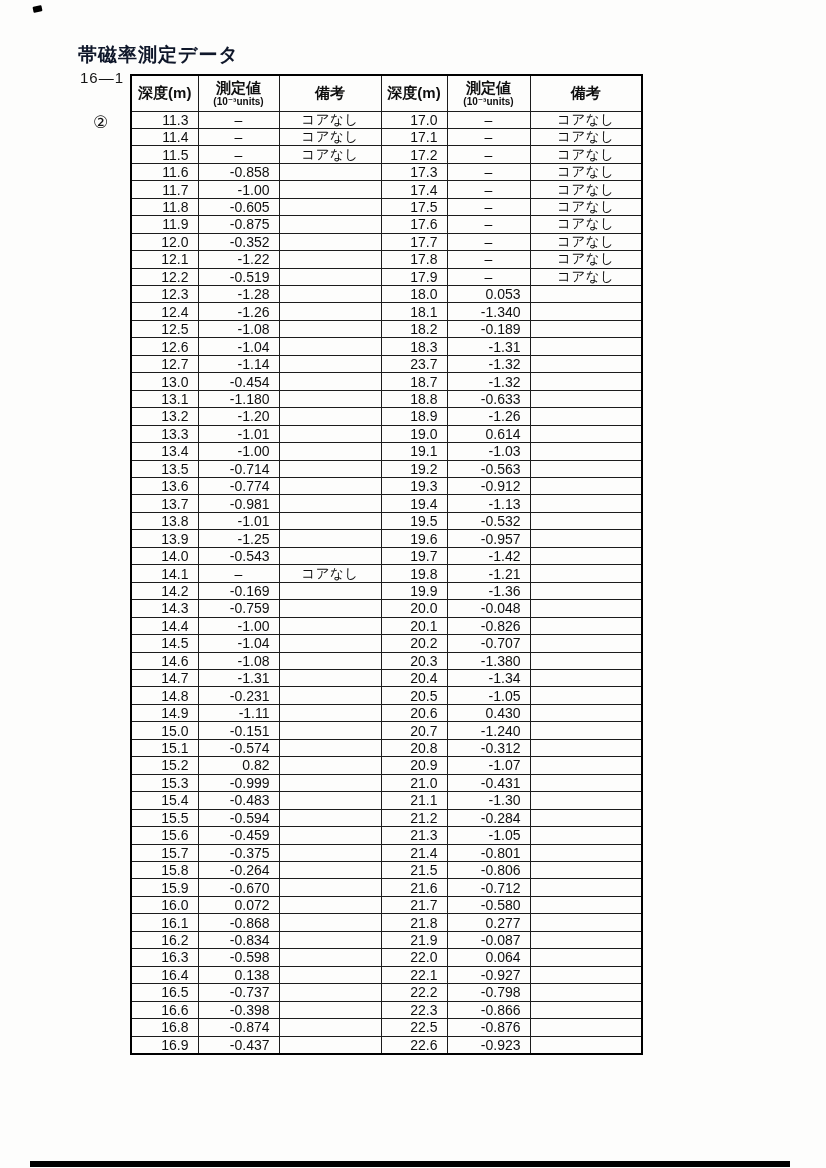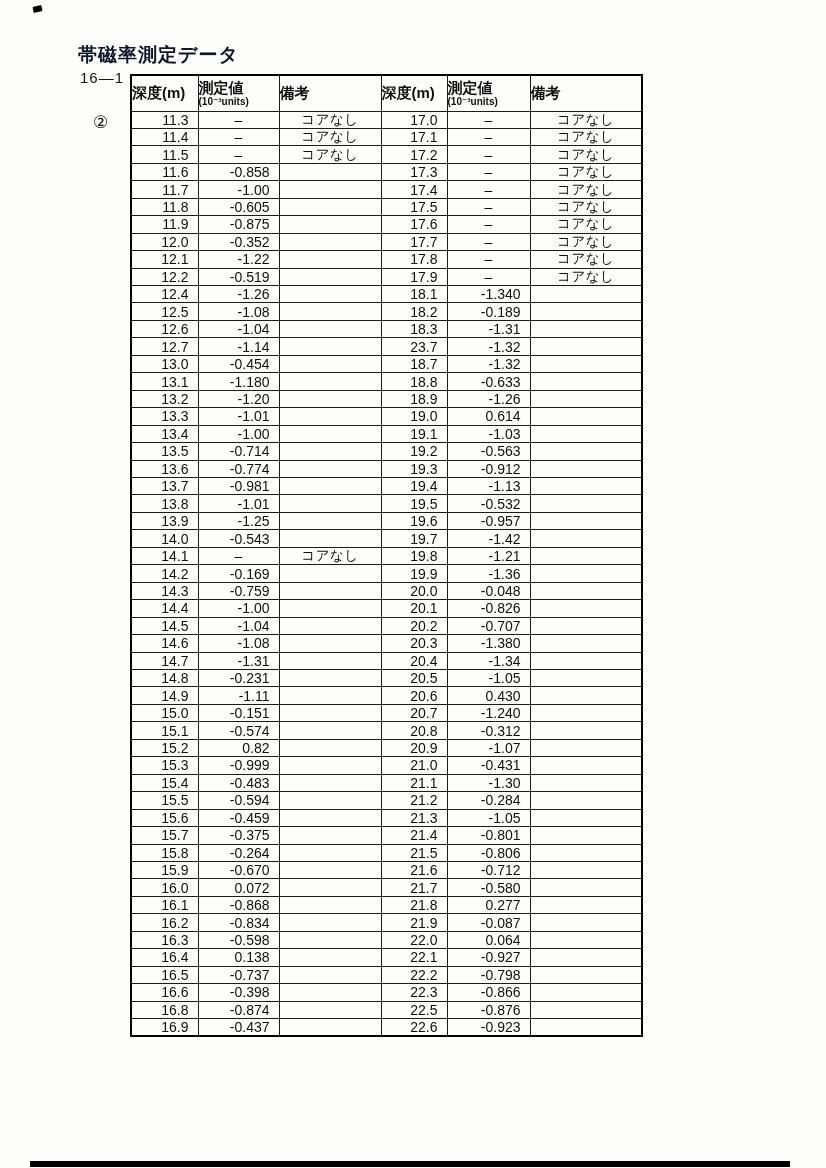--- a/index.html
+++ b/index.html
@@ -31,21 +31,21 @@
   }
   .data-table th,.data-table td{
     border:1px solid #1c1c1c;
     padding:0;margin:0;
     overflow:hidden;white-space:nowrap;
     color:#0f0f0f;
   }
   .data-table thead tr{height:36px;}
   .data-table tbody tr{height:17.46px;}
   .data-table th{
-    font-size:15px;font-weight:bold;text-align:left;
+    font-size:15px;font-weight:bold;text-align:center;
     line-height:1.1;vertical-align:middle;
   }
   .data-table th .sub{font-size:10px;font-weight:bold;}
   col.c-depth{width:67px;}
   col.c-val{width:81px;}
   col.c-rem{width:102px;}
   col.c-depth2{width:66px;}
   col.c-val2{width:83px;}
   col.c-rem2{width:112px;}
   .data-table td{font-size:14px;line-height:16px;vertical-align:middle;}
@@ -180,20 +180,28 @@
       </tr>
       <tr>
         <td class="depth">12.2</td>
         <td class="val">-0.519</td>
         <td class="remark"></td>
         <td class="depth">17.9</td>
         <td class="val dash">–</td>
         <td class="remark">コアなし</td>
       </tr>
       <tr>
+        <td class="depth">12.3</td>
+        <td class="val">-1.28</td>
+        <td class="remark"></td>
+        <td class="depth">18.0</td>
+        <td class="val">0.053</td>
+        <td class="remark"></td>
+      </tr>
+      <tr>
         <td class="depth">12.4</td>
         <td class="val">-1.26</td>
         <td class="remark"></td>
         <td class="depth">18.1</td>
         <td class="val">-1.340</td>
         <td class="remark"></td>
       </tr>
       <tr>
         <td class="depth">12.5</td>
         <td class="val">-1.08</td>

